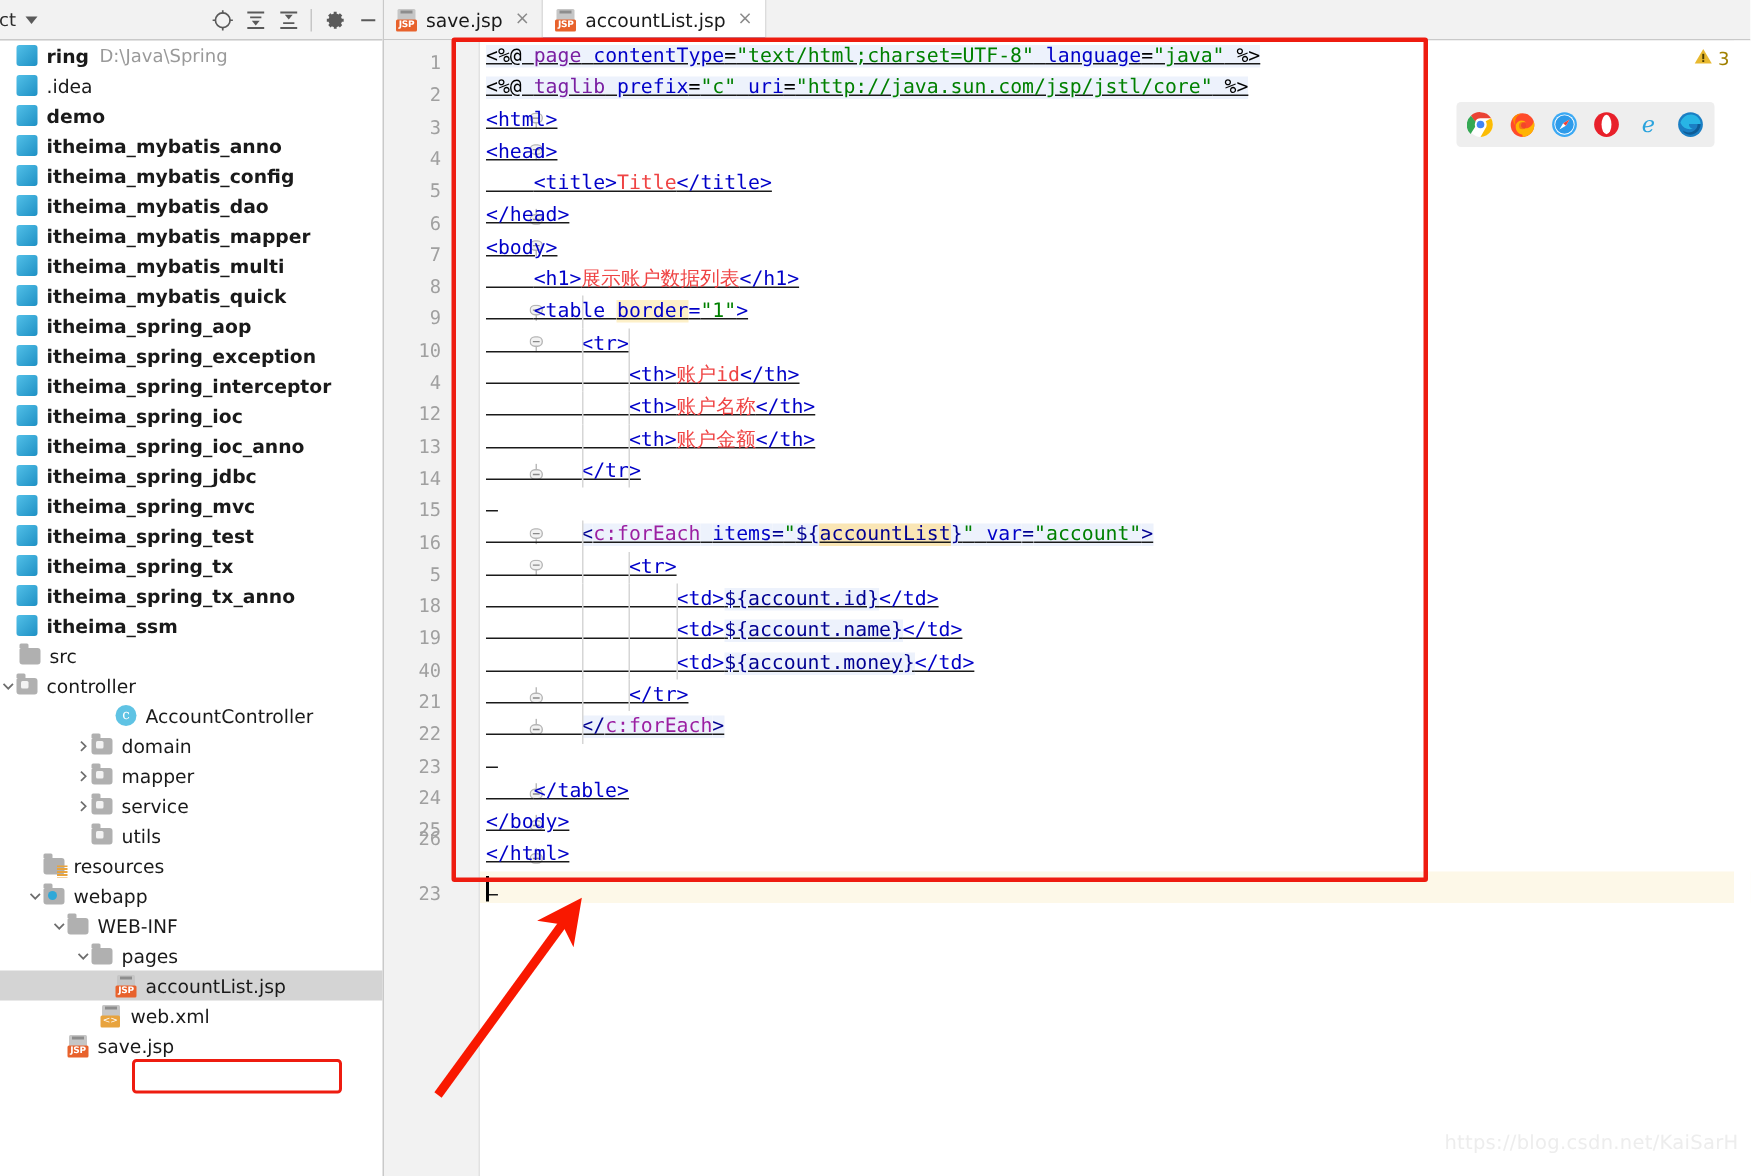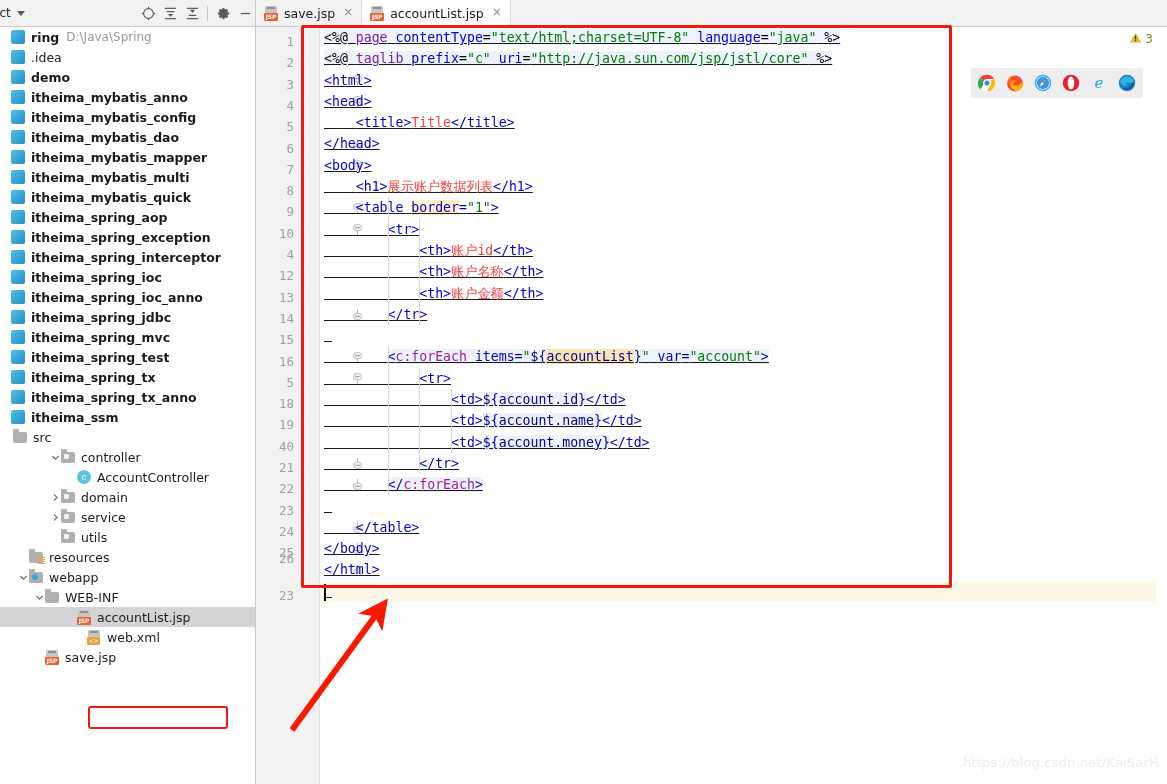--- a/index.html
+++ b/index.html
@@ -489,107 +489,129 @@
           </span>
           <span class="tlabel bold">itheima_ssm</span>
         </div>
         <div class="trow" style="padding-left:2px">
           <span class="tarrow"></span>
           <span class="ticon">
             <div class="ic-folder"></div>
           </span>
           <span class="tlabel">src</span>
         </div>
+        <div class="trow" style="">
+          <span class="tarrow">
+            <svg width="9" height="9" viewBox="0 0 10 10">
+              <path d="M1.5 3.3 L5 6.8 L8.5 3.3" fill="none" stroke="#6e6e6e" stroke-width="1.3"></path>
+            </svg>
+          </span>
+          <span class="ticon">
+            <div class="ic-folder pkg"></div>
+          </span>
+          <span class="tlabel">controller</span>
+        </div>
+        <div class="trow" style="padding-left:66px">
+          <span class="tarrow"></span>
+          <span class="ticon">
+            <div class="ic-class">c</div>
+          </span>
+          <span class="tlabel">AccountController</span>
+        </div>
+        <div class="trow" style="padding-left:50px">
+          <span class="tarrow">
+            <svg width="9" height="9" viewBox="0 0 10 10">
+              <path d="M3.3 1.5 L6.8 5 L3.3 8.5" fill="none" stroke="#6e6e6e" stroke-width="1.3"></path>
+            </svg>
+          </span>
+          <span class="ticon">
+            <div class="ic-folder pkg"></div>
+          </span>
+          <span class="tlabel">domain</span>
+        </div>
+        <div class="trow" style="padding-left:50px">
+          <span class="tarrow">
+            <svg width="9" height="9" viewBox="0 0 10 10">
+              <path d="M3.3 1.5 L6.8 5 L3.3 8.5" fill="none" stroke="#6e6e6e" stroke-width="1.3"></path>
+            </svg>
+          </span>
+          <span class="ticon">
+            <div class="ic-folder pkg"></div>
+          </span>
+          <span class="tlabel">mapper</span>
+        </div>
+        <div class="trow" style="padding-left:50px">
+          <span class="tarrow">
+            <svg width="9" height="9" viewBox="0 0 10 10">
+              <path d="M3.3 1.5 L6.8 5 L3.3 8.5" fill="none" stroke="#6e6e6e" stroke-width="1.3"></path>
+            </svg>
+          </span>
+          <span class="ticon">
+            <div class="ic-folder pkg"></div>
+          </span>
+          <span class="tlabel">service</span>
+        </div>
+        <div class="trow" style="padding-left:50px">
+          <span class="tarrow"></span>
+          <span class="ticon">
+            <div class="ic-folder pkg"></div>
+          </span>
+          <span class="tlabel">utils</span>
+        </div>
+        <div class="trow" style="padding-left:18px">
+          <span class="tarrow"></span>
+          <span class="ticon">
+            <div class="ic-folder res"></div>
+          </span>
+          <span class="tlabel">resources</span>
+        </div>
+        <div class="trow" style="padding-left:18px">
+          <span class="tarrow">
+            <svg width="9" height="9" viewBox="0 0 10 10">
+              <path d="M1.5 3.3 L5 6.8 L8.5 3.3" fill="none" stroke="#6e6e6e" stroke-width="1.3"></path>
+            </svg>
+          </span>
+          <span class="ticon">
+            <div class="ic-folder web"></div>
+          </span>
+          <span class="tlabel">webapp</span>
+        </div>
+        <div class="trow" style="padding-left:34px">
+          <span class="tarrow">
+            <svg width="9" height="9" viewBox="0 0 10 10">
+              <path d="M1.5 3.3 L5 6.8 L8.5 3.3" fill="none" stroke="#6e6e6e" stroke-width="1.3"></path>
+            </svg>
+          </span>
+          <span class="ticon">
+            <div class="ic-folder"></div>
+          </span>
+          <span class="tlabel">WEB-INF</span>
+        </div>
         <div class="trow" style="padding-left:50px">
           <span class="tarrow">
             <svg width="9" height="9" viewBox="0 0 10 10">
               <path d="M1.5 3.3 L5 6.8 L8.5 3.3" fill="none" stroke="#6e6e6e" stroke-width="1.3"></path>
             </svg>
           </span>
           <span class="ticon">
-            <div class="ic-folder pkg"></div>
-          </span>
-          <span class="tlabel">controller</span>
-        </div>
-        <div class="trow" style="padding-left:66px">
-          <span class="tarrow"></span>
-          <span class="ticon">
-            <div class="ic-class">c</div>
-          </span>
-          <span class="tlabel">AccountController</span>
-        </div>
-        <div class="trow" style="padding-left:50px">
-          <span class="tarrow">
-            <svg width="9" height="9" viewBox="0 0 10 10">
-              <path d="M3.3 1.5 L6.8 5 L3.3 8.5" fill="none" stroke="#6e6e6e" stroke-width="1.3"></path>
-            </svg>
-          </span>
-          <span class="ticon">
-            <div class="ic-folder pkg"></div>
-          </span>
-          <span class="tlabel">domain</span>
-        </div>
-        <div class="trow" style="padding-left:50px">
-          <span class="tarrow">
-            <svg width="9" height="9" viewBox="0 0 10 10">
-              <path d="M3.3 1.5 L6.8 5 L3.3 8.5" fill="none" stroke="#6e6e6e" stroke-width="1.3"></path>
-            </svg>
-          </span>
-          <span class="ticon">
-            <div class="ic-folder pkg"></div>
-          </span>
-          <span class="tlabel">service</span>
-        </div>
-        <div class="trow" style="padding-left:50px">
-          <span class="tarrow"></span>
-          <span class="ticon">
-            <div class="ic-folder pkg"></div>
-          </span>
-          <span class="tlabel">utils</span>
-        </div>
-        <div class="trow" style="padding-left:18px">
-          <span class="tarrow"></span>
-          <span class="ticon">
-            <div class="ic-folder res"></div>
-          </span>
-          <span class="tlabel">resources</span>
-        </div>
-        <div class="trow" style="padding-left:18px">
-          <span class="tarrow">
-            <svg width="9" height="9" viewBox="0 0 10 10">
-              <path d="M1.5 3.3 L5 6.8 L8.5 3.3" fill="none" stroke="#6e6e6e" stroke-width="1.3"></path>
-            </svg>
-          </span>
-          <span class="ticon">
-            <div class="ic-folder web"></div>
-          </span>
-          <span class="tlabel">webapp</span>
-        </div>
-        <div class="trow" style="padding-left:34px">
-          <span class="tarrow">
-            <svg width="9" height="9" viewBox="0 0 10 10">
-              <path d="M1.5 3.3 L5 6.8 L8.5 3.3" fill="none" stroke="#6e6e6e" stroke-width="1.3"></path>
-            </svg>
-          </span>
-          <span class="ticon">
             <div class="ic-folder"></div>
           </span>
-          <span class="tlabel">WEB-INF</span>
+          <span class="tlabel">pages</span>
         </div>
         <div class="trow selected" style="padding-left:66px">
           <span class="tarrow"></span>
           <span class="ticon">
             <div class="ic-jsp">
               <span class="page"></span>
               <span class="tag">JSP</span>
             </div>
           </span>
           <span class="tlabel">accountList.jsp</span>
         </div>
-        <div class="trow" style="padding-left:76px">
+        <div class="trow" style="padding-left:56px">
           <span class="tarrow"></span>
           <span class="ticon">
             <div class="ic-xml">
               <span class="page"></span>
               <span class="tag">&lt;&gt;</span>
             </div>
           </span>
           <span class="tlabel">web.xml</span>
         </div>
         <div class="trow" style="padding-left:34px">

